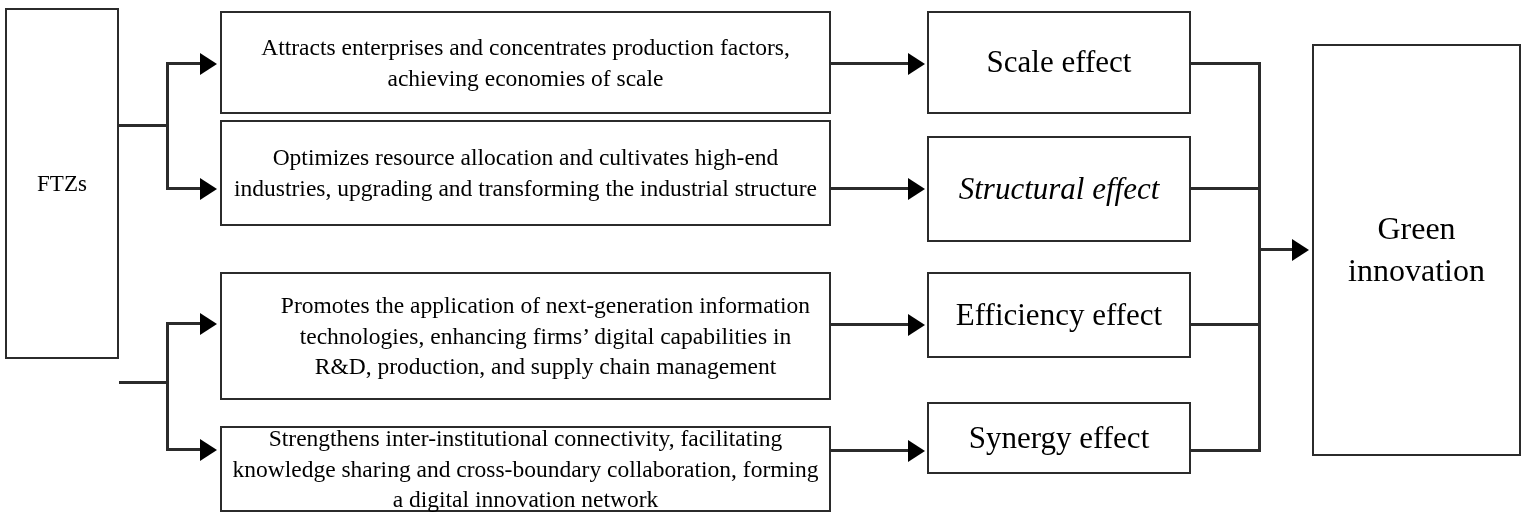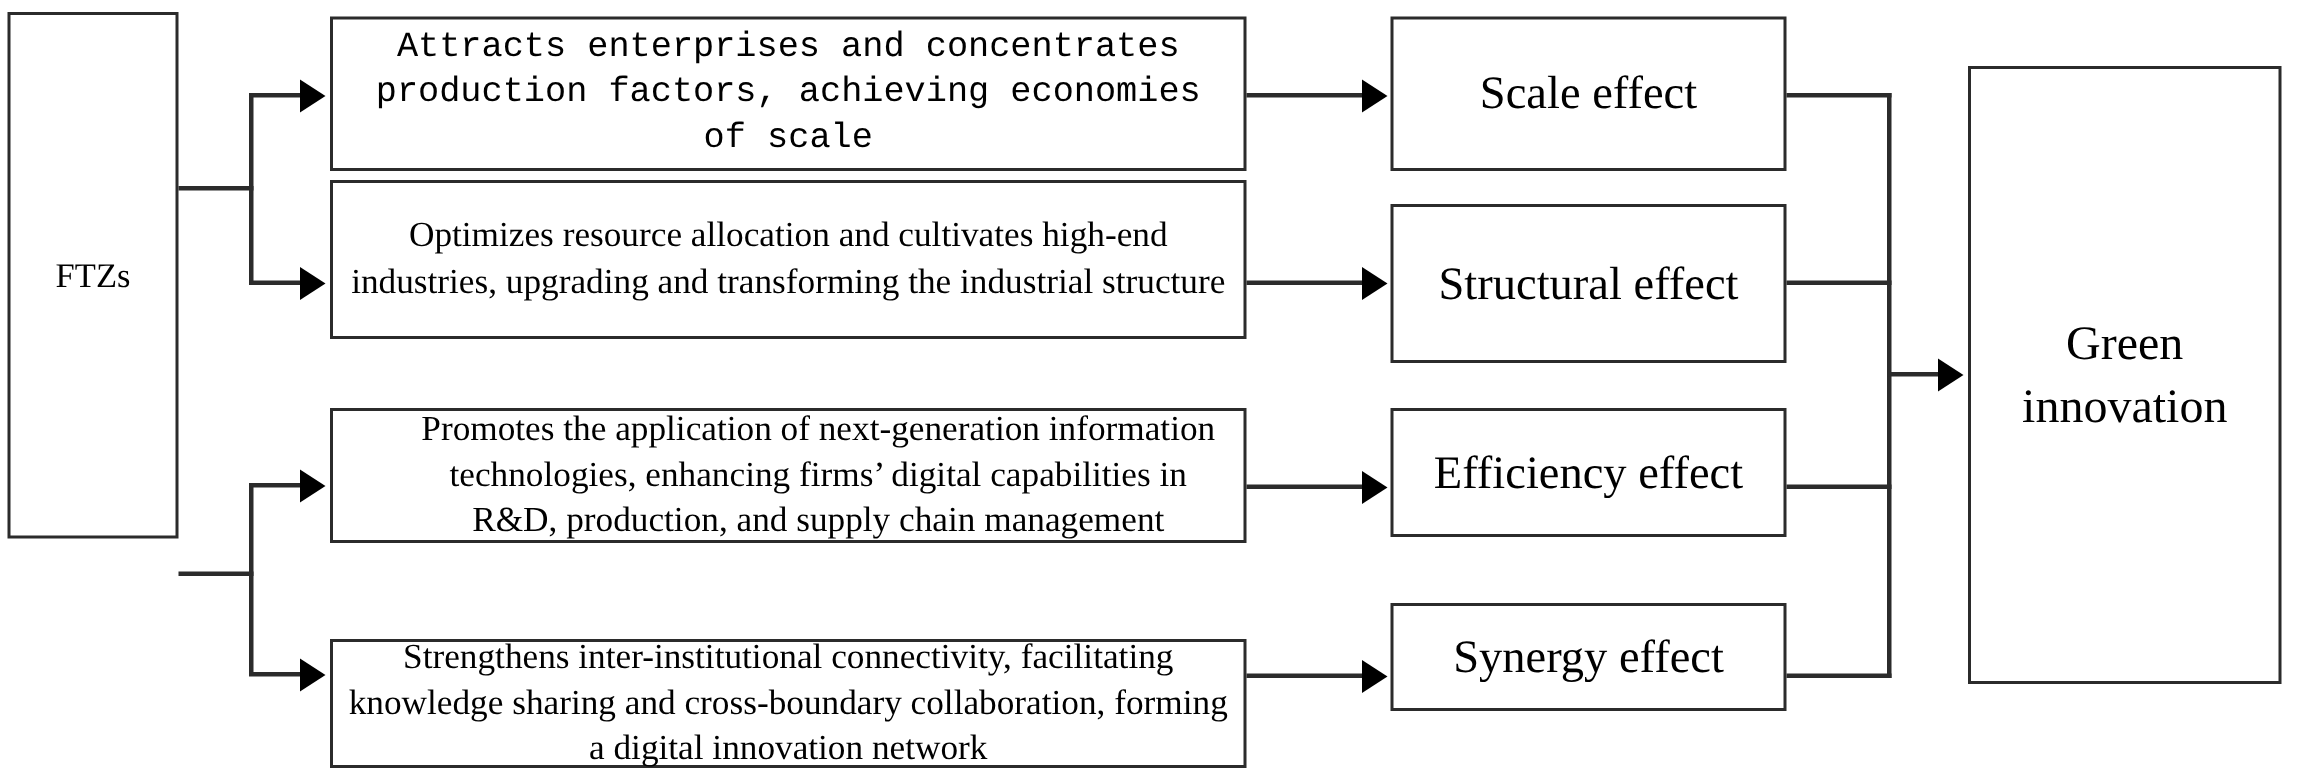--- a/index.html
+++ b/index.html
@@ -36,30 +36,30 @@
     left: 5px;
     top: 8px;
     width: 114px;
     height: 351px;
   }
   #ftz-box .box-text { font-size: 23px; }
 
   
   .desc-box { left: 220px; width: 611px; }
   .desc-box .box-text { font-size: 23.5px; }
-  #desc-0 { top: 11px;  height: 103px; font-family: Liberation Mono, monospace; }
+  #desc-0 { top: 11px;  height: 103px; }
   #desc-1 { top: 120px; height: 106px; }
-  #desc-2 { top: 272px; height: 90px; padding-left: 40px; }
+  #desc-2 { top: 272px; height: 128px; padding-left: 40px; }
   #desc-3 { top: 426px; height: 86px; }
 
   
   .effect-box { left: 927px; width: 264px; }
   .effect-box .box-text { font-size: 31px; }
   #effect-0 { top: 11px;  height: 103px; }
-  #effect-1 { top: 136px; height: 106px; }
+  #effect-1 { top: 136px; height: 106px; font-style: italic; }
   #effect-2 { top: 272px; height: 86px; }
   #effect-3 { top: 402px; height: 72px; }
 
   
   #outcome-box {
     left: 1312px;
     top: 44px;
     width: 209px;
     height: 412px;
   }

